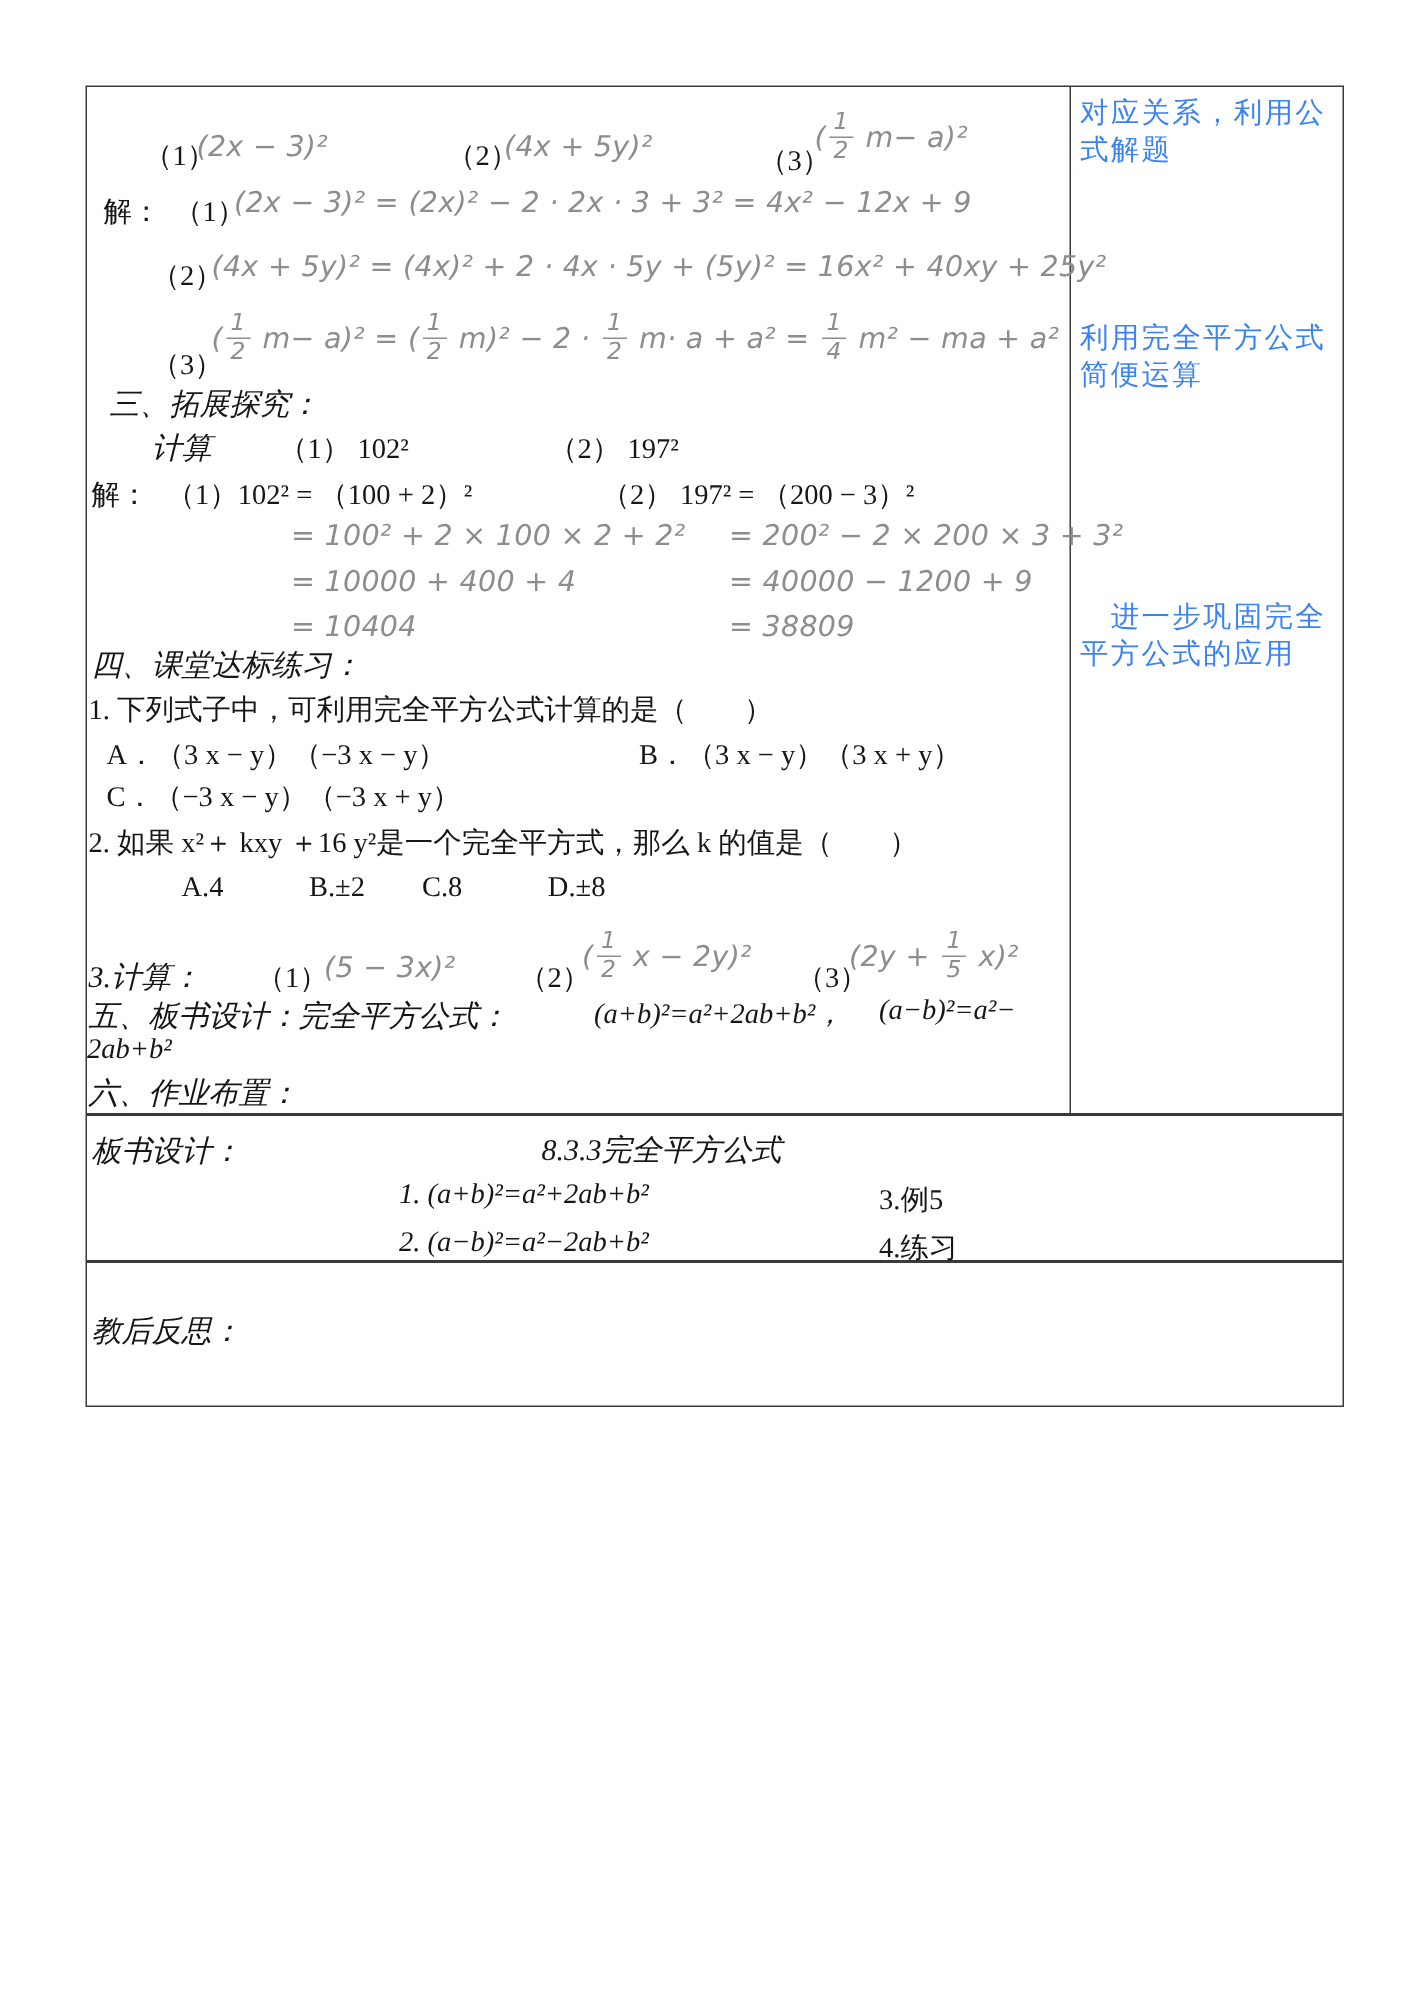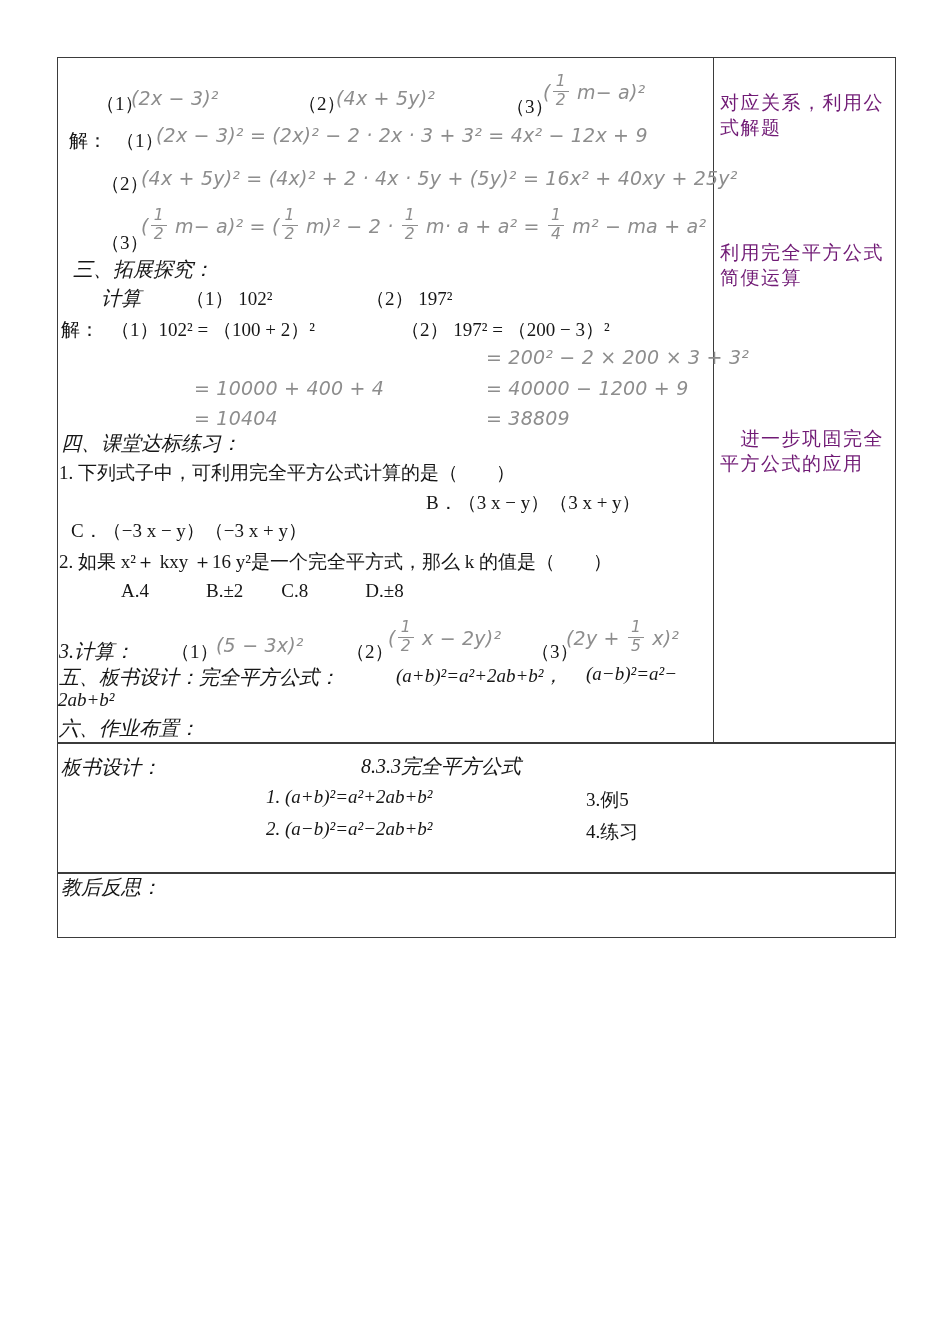--- a/index.html
+++ b/index.html
@@ -1,31 +1,31 @@
 <!DOCTYPE html>
 <html><head>
 <meta charset="utf-8">
 <style>
   html,body{margin:0;padding:0;background:#ffffff;}
   .page{position:relative;width:950px;height:1344px;background:#ffffff;overflow:hidden;}
   .tbl{position:absolute;left:57px;top:57px;width:837px;height:879px;border:1px solid #3b3b3b;box-sizing:content-box;}
   .row1{position:absolute;left:0;top:0;width:837px;height:686px;border-bottom:2px solid #3b3b3b;box-sizing:border-box;}
   .cell-main{position:absolute;left:0;top:0;width:656px;height:684px;border-right:1px solid #3b3b3b;box-sizing:border-box;}
   .cell-side{position:absolute;left:657px;top:0;width:180px;height:684px;}
-  .row2{position:absolute;left:0;top:686px;width:837px;height:130px;border-bottom:2px solid #3b3b3b;box-sizing:border-box;}
+  .row2{position:absolute;left:0;top:686px;width:837px;height:98px;border-bottom:2px solid #3b3b3b;box-sizing:border-box;}
   .row3{position:absolute;left:0;top:808px;width:837px;height:71px;}
   .t{position:absolute;white-space:nowrap;}
   .cn{font-family:"Liberation Serif","DejaVu Sans",serif;color:#161616;font-size:19px;}
   .big{font-size:20px;font-style:italic;}
   .fit{font-style:italic;}
   .eq{font-family:"DejaVu Sans",sans-serif;font-style:italic;color:#8d8d8d;font-size:19px;letter-spacing:0.2px;}
   .frac{display:inline-flex;flex-direction:column;align-items:center;vertical-align:middle;line-height:1;font-size:0.82em;margin:0 2px;transform:translateY(-2px);}
   .fn{display:block;border-bottom:1px solid currentColor;padding:0 3px 1px;}
   .fd{display:block;padding-top:1px;}
-  .note{position:absolute;left:5px;right:3px;font-family:"Liberation Serif","DejaVu Sans",serif;color:#701a75;font-size:19px;line-height:25px;letter-spacing:1.5px;white-space:normal;margin-top:27px;}
+  .note{position:absolute;left:5px;right:3px;font-family:"Liberation Serif","DejaVu Sans",serif;color:#3b82f6;font-size:19px;line-height:25px;letter-spacing:1.5px;white-space:normal;}
 </style>
 </head>
 <body>
 
 <div class="page">
   <div class="tbl">
 
     <div class="row1">
 
       <div class="cell-main">
@@ -60,28 +60,30 @@
               <span class="fd">4</span>
             </span><span> m² − ma + a²</span></span>
 
         <span class="t cn big" style="left:15px;top:198px">三、拓展探究：</span>
         <span class="t cn big" style="left:43px;top:227px">计算</span>
         <span class="t cn" style="left:128px;top:228px">（1） 102²</span>
         <span class="t cn" style="left:308px;top:228px">（2） 197²</span>
         <span class="t cn" style="left:3px;top:259px">解：</span>
         <span class="t cn" style="left:53px;top:259px">（1）102² = （100 + 2）²</span>
         <span class="t cn" style="left:343px;top:259px">（2） 197² = （200 − 3）²</span>
+        <span class="t eq" style="left:136px;top:288px">= 100² + 2 × 100 × 2 + 2²</span>
         <span class="t eq" style="left:428px;top:288px">= 200² − 2 × 200 × 3 + 3²</span>
         <span class="t eq" style="left:136px;top:319px">= 10000 + 400 + 4</span>
         <span class="t eq" style="left:428px;top:319px">= 40000 − 1200 + 9</span>
         <span class="t eq" style="left:136px;top:349px">= 10404</span>
         <span class="t eq" style="left:428px;top:349px">= 38809</span>
 
         <span class="t cn big" style="left:3px;top:372px">四、课堂达标练习：</span>
         <span class="t cn" style="left:1px;top:402px">1. 下列式子中，可利用完全平方公式计算的是（　　）</span>
+        <span class="t cn" style="left:13px;top:432px">A．（3 x − y）（−3 x − y）</span>
         <span class="t cn" style="left:368px;top:432px">B．（3 x − y）（3 x + y）</span>
         <span class="t cn" style="left:13px;top:460px">C．（−3 x − y）（−3 x + y）</span>
         <span class="t cn" style="left:1px;top:491px">2. 如果 x²＋ kxy ＋16 y²是一个完全平方式，那么 k 的值是（　　）</span>
         <span class="t cn" style="left:63px;top:520px">A.4　　　B.±2　　C.8　　　D.±8</span>
         <span class="t cn big" style="left:1px;top:580px">3.计算：</span>
         <span class="t cn" style="left:113px;top:581px">（1）</span>
         <span class="t eq" style="left:158px;top:576px">(5 − 3x)²</span>
         <span class="t cn" style="left:288px;top:581px">（2）</span>
         <span class="t eq" style="left:330px;top:564px"><span>(</span><span class="frac">
               <span class="fn">1</span>

